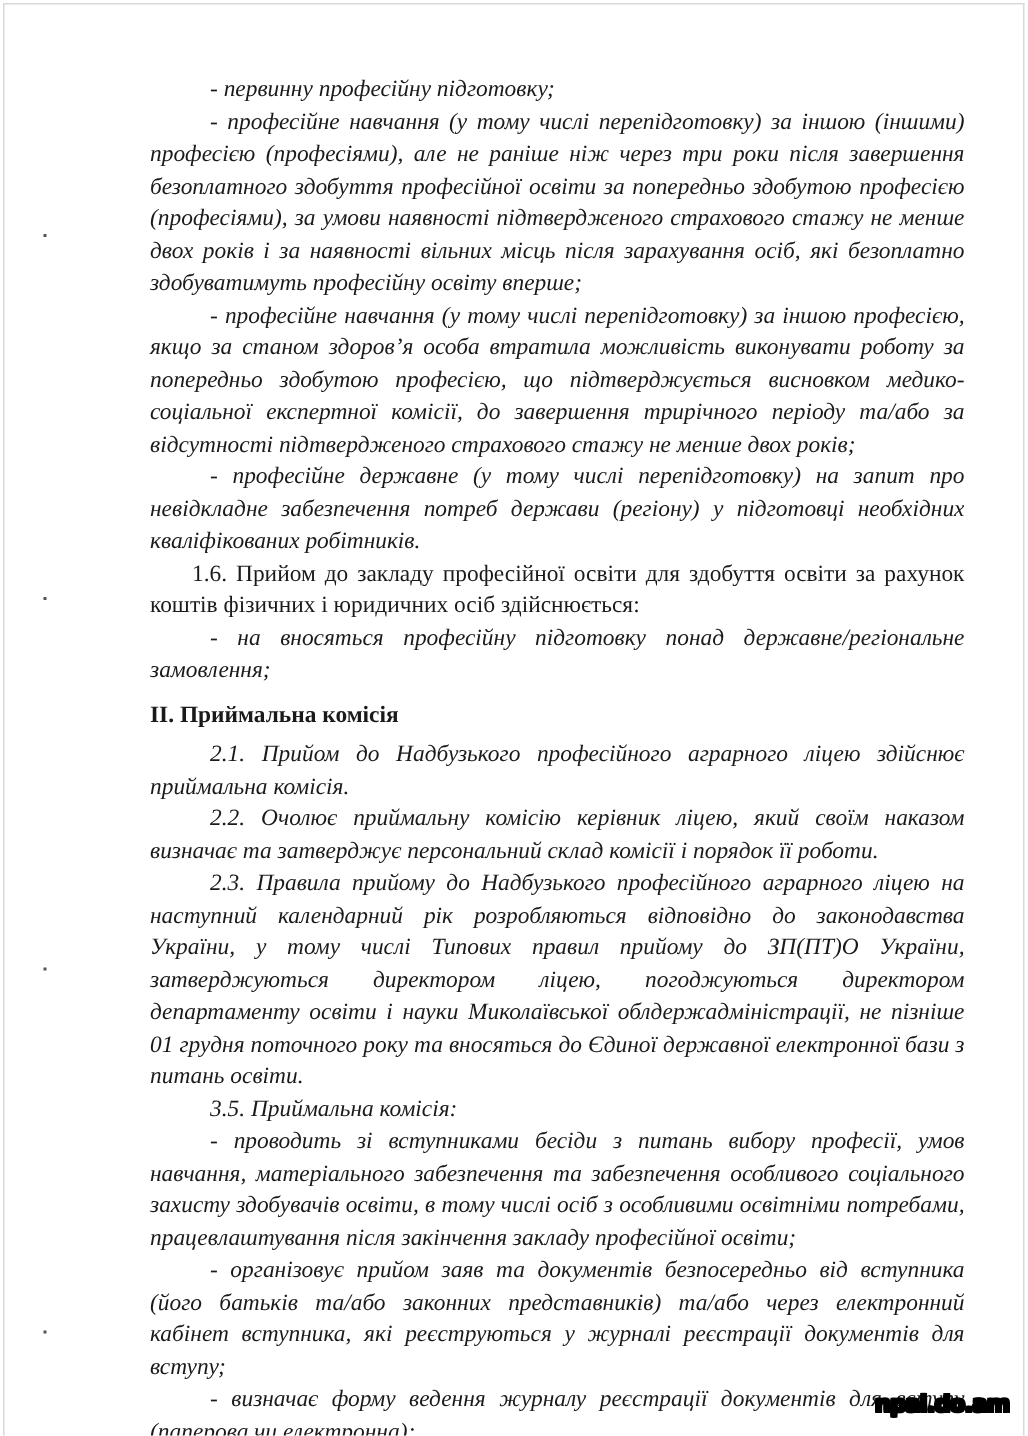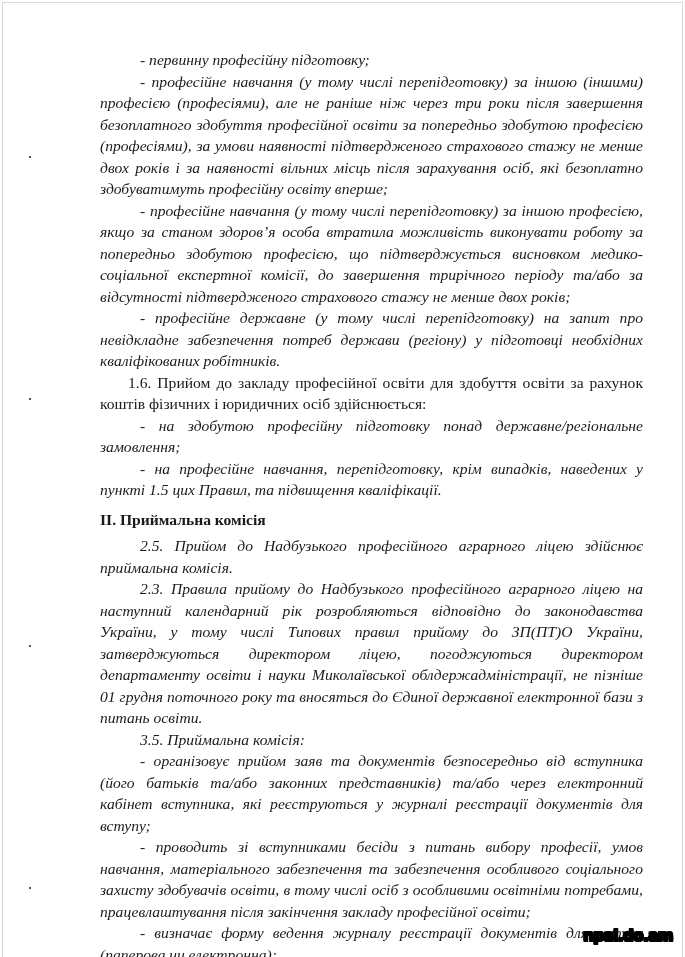--- a/index.html
+++ b/index.html
@@ -34,28 +34,28 @@
   <div class="dot" style="top:395px"></div>
   <div class="dot" style="top:642px"></div>
   <div class="dot" style="top:884px"></div>
 
   <div class="content">
     <p class="p ind">- первинну професійну підготовку;</p>
     <p class="p ind">- професійне навчання (у тому числі перепідготовку) за іншою (іншими) професією (професіями), але не раніше ніж через три роки після завершення безоплатного здобуття професійної освіти за попередньо здобутою професією (професіями), за умови наявності підтвердженого страхового стажу не менше двох років і за наявності вільних місць після зарахування осіб, які безоплатно здобуватимуть професійну освіту вперше;</p>
     <p class="p ind">- професійне навчання (у тому числі перепідготовку) за іншою професією, якщо за станом здоров’я особа втратила можливість виконувати роботу за попередньо здобутою професією, що підтверджується висновком медико-соціальної експертної комісії, до завершення трирічного періоду та/або за відсутності підтвердженого страхового стажу не менше двох років;</p>
     <p class="p ind">- професійне державне (у тому числі перепідготовку) на запит про невідкладне забезпечення потреб держави (регіону) у підготовці необхідних кваліфікованих робітників.</p>
     <p class="p ind2">1.6. Прийом до закладу професійної освіти для здобуття освіти за рахунок коштів фізичних і юридичних осіб здійснюється:</p>
-    <p class="p ind">- на здобутою професійну підготовку понад державне/регіональне замовлення;</p>
-    <p class="p ind">- на професійне навчання, перепідготовку, крім випадків, наведених у пункті 1.5 цих  Правил, та підвищення кваліфікації.</p>
+    <p class="p ind">- на вносяться професійну підготовку понад державне/регіональне замовлення;</p>
 
     <p class="heading">ІІ. Приймальна комісія</p>
 
-    <p class="p ind">2.5. Прийом до Надбузького професійного аграрного ліцею здійснює приймальна комісія.</p>
+    <p class="p ind">2.1. Прийом до Надбузького професійного аграрного ліцею здійснює приймальна комісія.</p>
+    <p class="p ind">2.2. Очолює приймальну комісію керівник ліцею, який своїм наказом визначає та затверджує персональний склад комісії і порядок її роботи.</p>
     <p class="p ind">2.3. Правила прийому до Надбузького професійного аграрного ліцею на наступний календарний рік розробляються відповідно до законодавства України, у тому числі Типових правил прийому до ЗП(ПТ)О України, затверджуються директором ліцею, погоджуються директором департаменту освіти і науки Миколаївської облдержадміністрації, не пізніше 01 грудня поточного року та вносяться до Єдиної державної електронної бази з питань освіти.</p>
     <p class="p ind">3.5. Приймальна комісія:</p>
+    <p class="p ind">- проводить зі вступниками бесіди з питань вибору професії, умов навчання, матеріального забезпечення та забезпечення особливого соціального захисту здобувачів освіти, в тому числі осіб з особливими освітніми потребами, працевлаштування після закінчення закладу професійної освіти;</p>
     <p class="p ind">- організовує прийом заяв та документів безпосередньо від вступника (його батьків та/або законних представників) та/або через електронний кабінет вступника, які реєструються у журналі реєстрації документів для вступу;</p>
-    <p class="p ind">- проводить зі вступниками бесіди з питань вибору професії, умов навчання, матеріального забезпечення та забезпечення особливого соціального захисту здобувачів освіти, в тому числі осіб з особливими освітніми потребами, працевлаштування після закінчення закладу професійної освіти;</p>
     <p class="p ind">- визначає форму ведення журналу реєстрації документів для вступу (паперова чи електронна);</p>
 
   </div>
 </div>
 
 <div class="watermark">npal.do.am</div>
 
 </body></html>

